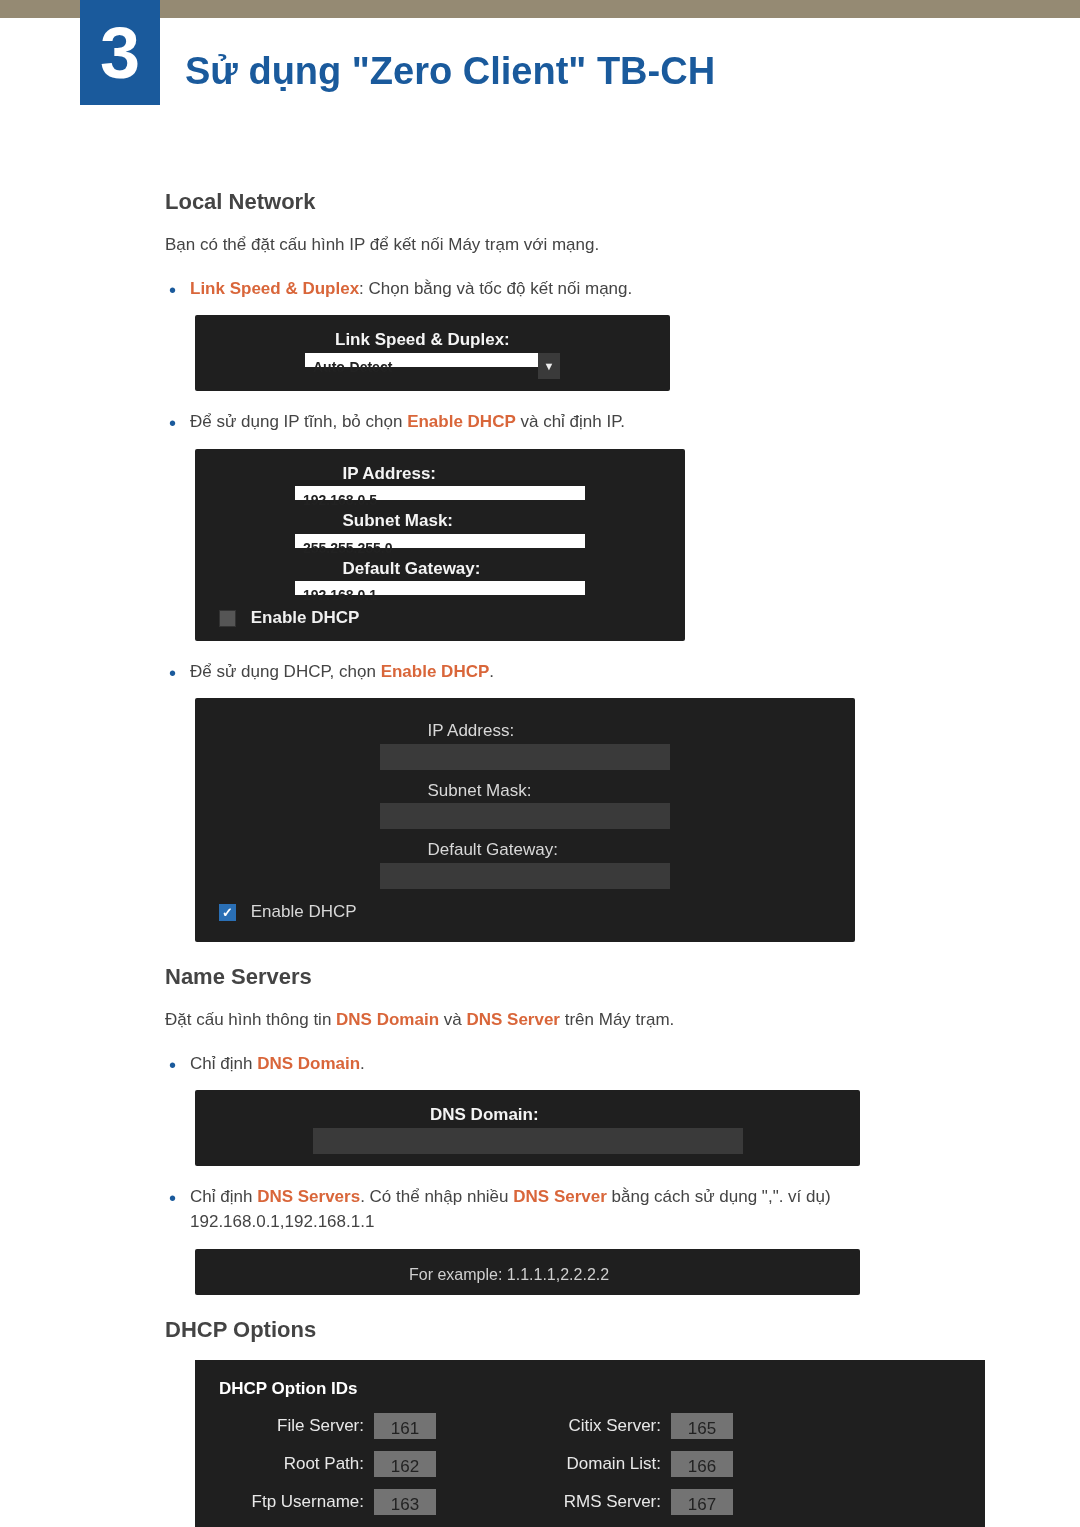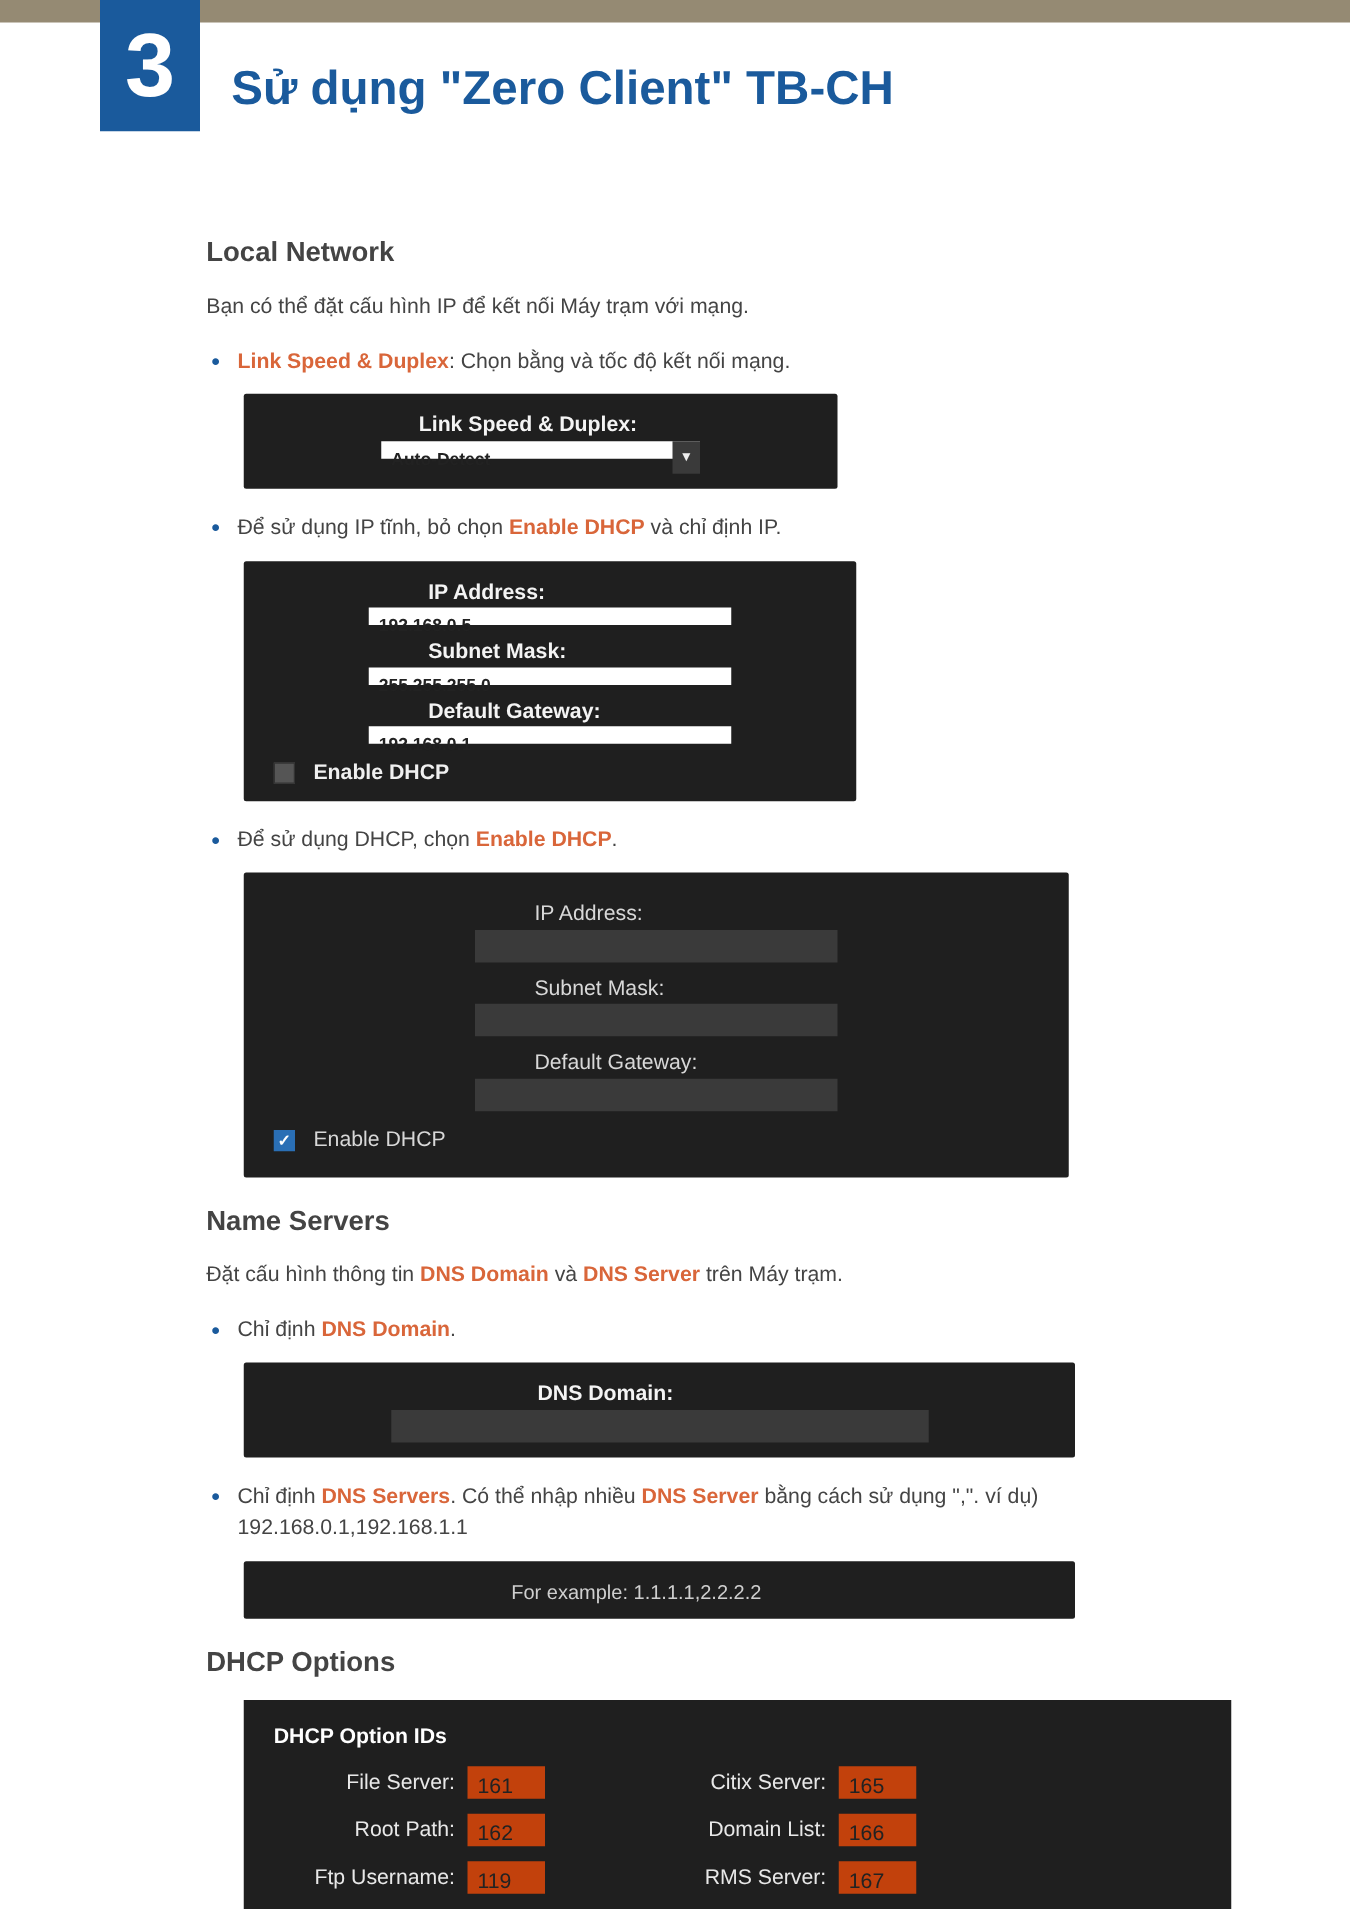--- a/index.html
+++ b/index.html
@@ -174,26 +174,27 @@
     align-items: center;
     margin-bottom: 12px;
   }
   .dhcp-label {
     width: 145px;
     text-align: right;
     margin-right: 10px;
     color: #e8e8e8;
   }
   .dhcp-field {
-    background: #c2410c;
+    background: #737373;
     color: #222;
     padding: 3px 8px;
     width: 62px;
     height: 26px;
     display: inline-block;
+    text-align: center;
   }
   .footer {
     margin-top: 60px;
     border-top: 1px solid #999;
     text-align: right;
     padding: 10px 0 20px 0;
     display: flex;
     justify-content: flex-end;
     align-items: center;
     gap: 14px;
@@ -342,21 +343,21 @@
         <div class="dhcp-row">
             <span class="dhcp-label">File Server:</span>
             <span class="dhcp-field">161</span>
           </div>
         <div class="dhcp-row">
             <span class="dhcp-label">Root Path:</span>
             <span class="dhcp-field">162</span>
           </div>
         <div class="dhcp-row">
             <span class="dhcp-label">Ftp Username:</span>
-            <span class="dhcp-field">119</span>
+            <span class="dhcp-field">163</span>
           </div>
         <div class="dhcp-row">
             <span class="dhcp-label">Ftp Password:</span>
             <span class="dhcp-field">164</span>
           </div>
       </div>
       <div class="dhcp-col">
         <div class="dhcp-row">
             <span class="dhcp-label">Citix Server:</span>
             <span class="dhcp-field">165</span>

